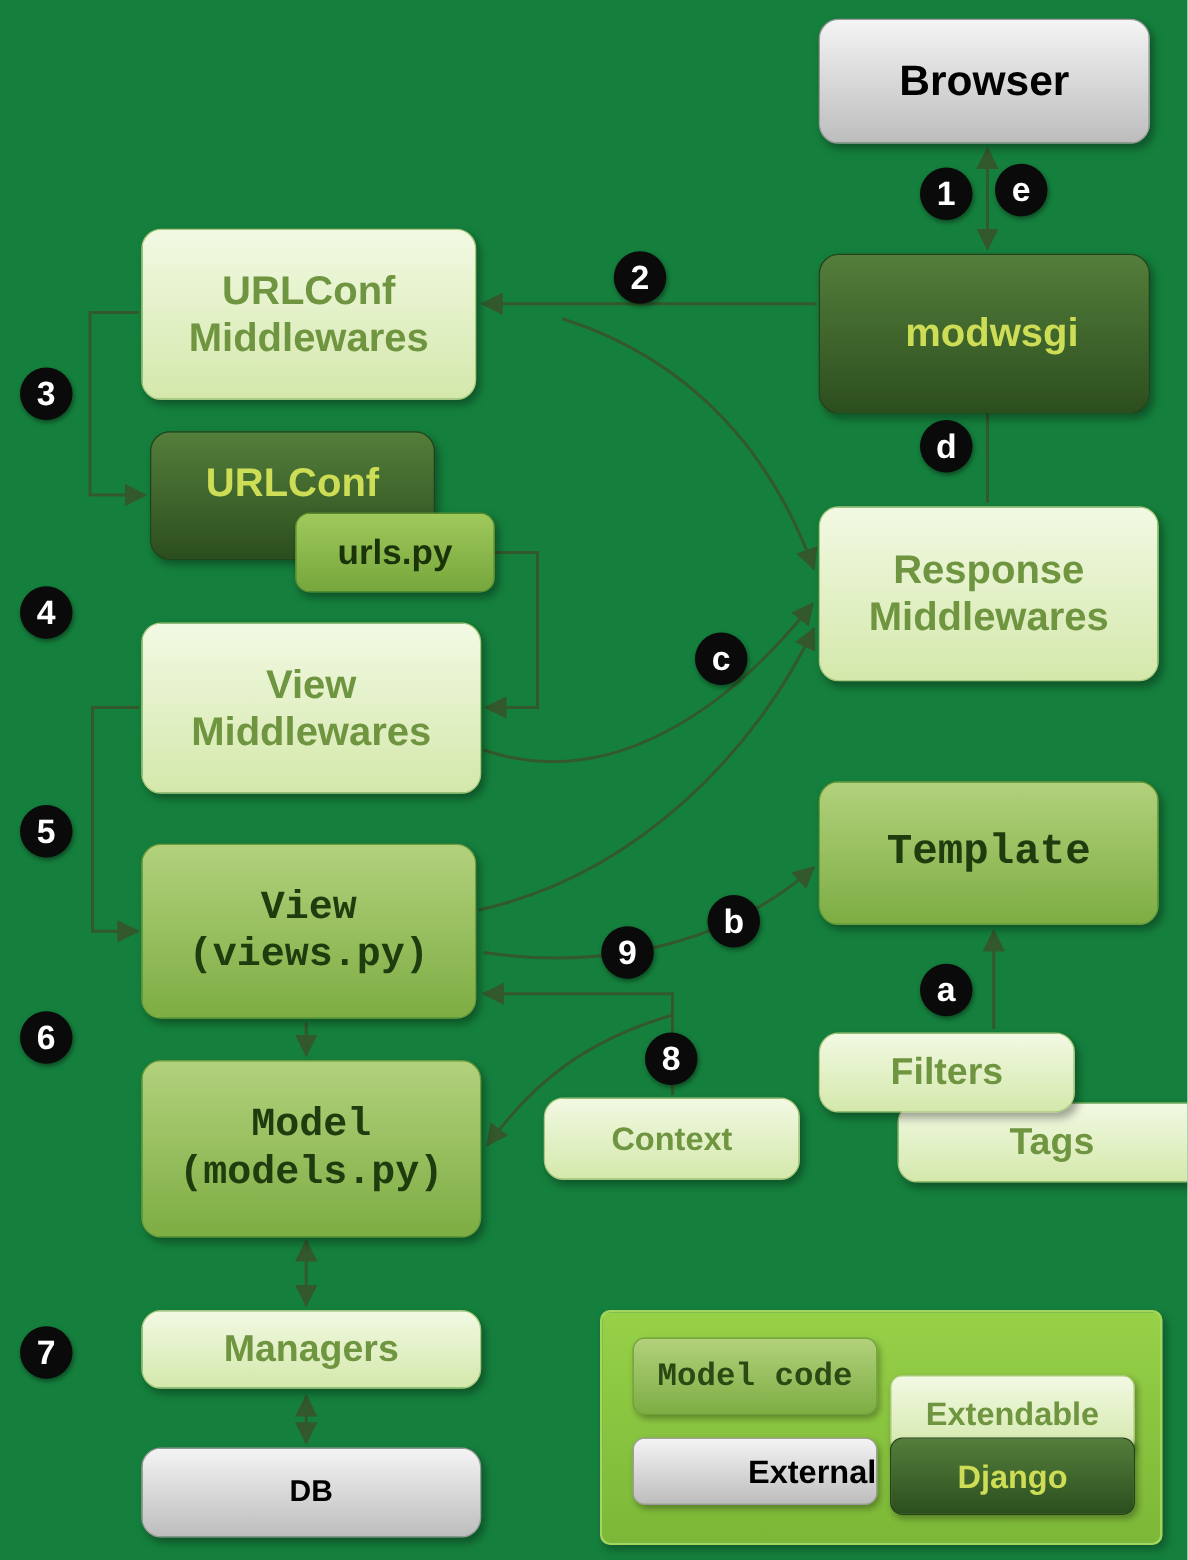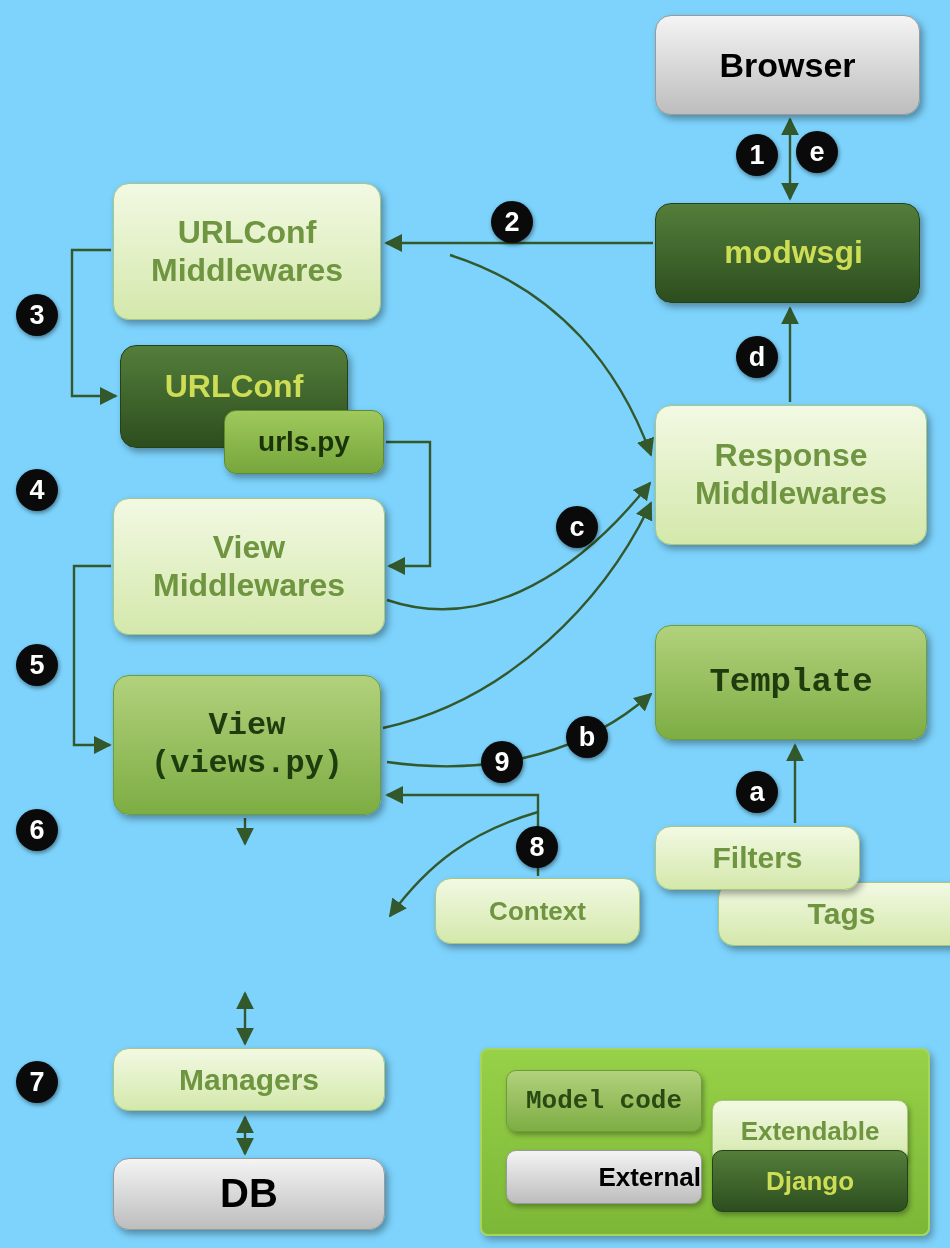--- a/index.html
+++ b/index.html
@@ -1,17 +1,17 @@
 <!DOCTYPE html>
 <html><head>
 <meta charset="utf-8">
 <style>
   * { margin:0; padding:0; box-sizing:border-box; }
   html,body { background:#ffffff; font-family:"Liberation Sans", sans-serif; }
-  .canvas { position:relative; width:950px; height:1248px; background:#7dd3fc; overflow:hidden; }
+  .canvas { position:relative; width:950px; height:1248px; background:#15803d; overflow:hidden; }
 
   svg.arrows { position:absolute; left:0; top:0; z-index:1; }
 
   .node {
     position:absolute; z-index:2;
     border-radius:16px;
     display:flex; flex-direction:column; align-items:center; justify-content:center;
     text-align:center; font-weight:700; line-height:1.18;
     box-shadow:3px 4px 7px rgba(0,0,0,0.35);
   }
@@ -28,21 +28,21 @@
   .dark {
     background:linear-gradient(180deg,#547e3b 0%, #2c4e1e 100%);
     border:1px solid #24411a; color:#cddd55;
   }
   .gray {
     background:linear-gradient(180deg,#f4f4f4 0%, #bdbdbd 100%);
     border:1px solid #9a9a9a; color:#000000;
   }
   .bright {
     background:linear-gradient(180deg,#a0c95c 0%, #76a63c 100%);
-    border:1px solid #5c8c2e; color:#1b3309; border-radius:12px;
+    border:1px solid #5c8c2e; color:#1b3309; border-radius:12px;margin-left:12px;
   }
 
   .badge {
     position:absolute; z-index:4;
     width:42px; height:42px; border-radius:50%;
     background:#0a0a0a; color:#ffffff;
     font-weight:700; font-size:27px;
     display:flex; align-items:center; justify-content:center;
     box-shadow:1px 2px 4px rgba(0,0,0,0.45);
   }
@@ -84,21 +84,21 @@
       <path d="M387,762 C500,778 590,748 651,694" marker-end="url(#ah)"></path>
       <path d="M538,876 L538,795 L387,795" marker-end="url(#ah)"></path>
       <path d="M538,812 C470,832 428,864 390,916" marker-end="url(#ah)"></path>
     </g>
   </svg>
 
   <div class="node gray" style="left:655px; top:15px; width:265px; height:100px; font-size:34px;">
     <span>Browser</span>
   </div>
 
-  <div class="node dark" style="left:655px; top:203px; width:265px; height:100px; font-size:32px;padding-left:12px;">
+  <div class="node dark" style="left:655px; top:203px; width:265px; height:128px; font-size:32px;padding-left:12px;">
     <span>modwsgi</span>
   </div>
 
   <div class="node light" style="left:113px; top:183px; width:268px; height:137px; font-size:32px;">
     <span>URLConf</span>
     <span>Middlewares</span>
   </div>
 
   <div class="node dark" style="left:120px; top:345px; width:228px; height:103px; font-size:32px; justify-content:flex-start; padding-top:22px;">
     <span>URLConf</span>
@@ -111,26 +111,30 @@
   <div class="node light" style="left:113px; top:498px; width:272px; height:137px; font-size:32px;">
     <span>View</span>
     <span>Middlewares</span>
   </div>
 
   <div class="node medium" style="left:113px; top:675px; width:268px; height:140px; font-size:32px;">
     <span>View</span>
     <span>(views.py)</span>
   </div>
 
+  <div class="node medium" style="left:113px; top:848px; width:272px; height:142px; font-size:32px;">
+    <span>Model</span>
+    <span>(models.py)</span>
+  </div>
 
   <div class="node light" style="left:113px; top:1048px; width:272px; height:63px; font-size:30px;">
     <span>Managers</span>
   </div>
 
-  <div class="node gray" style="left:113px; top:1158px; width:272px; height:72px; font-size:40px;">
+  <div class="node gray" style="left:113px; top:1158px; width:272px; height:72px; font-size:24px;">
     <span>DB</span>
   </div>
 
   <div class="node light" style="left:655px; top:405px; width:272px; height:140px; font-size:32px;">
     <span>Response</span>
     <span>Middlewares</span>
   </div>
 
   <div class="node medium" style="left:655px; top:625px; width:272px; height:115px; font-size:34px;">
     <span>Template</span>

